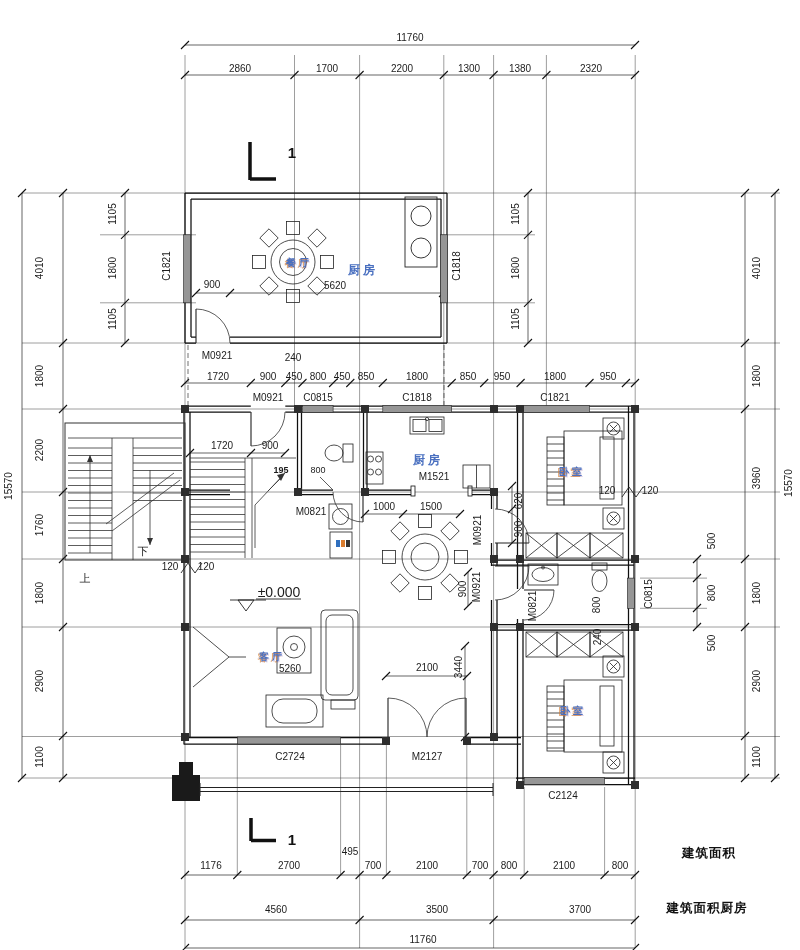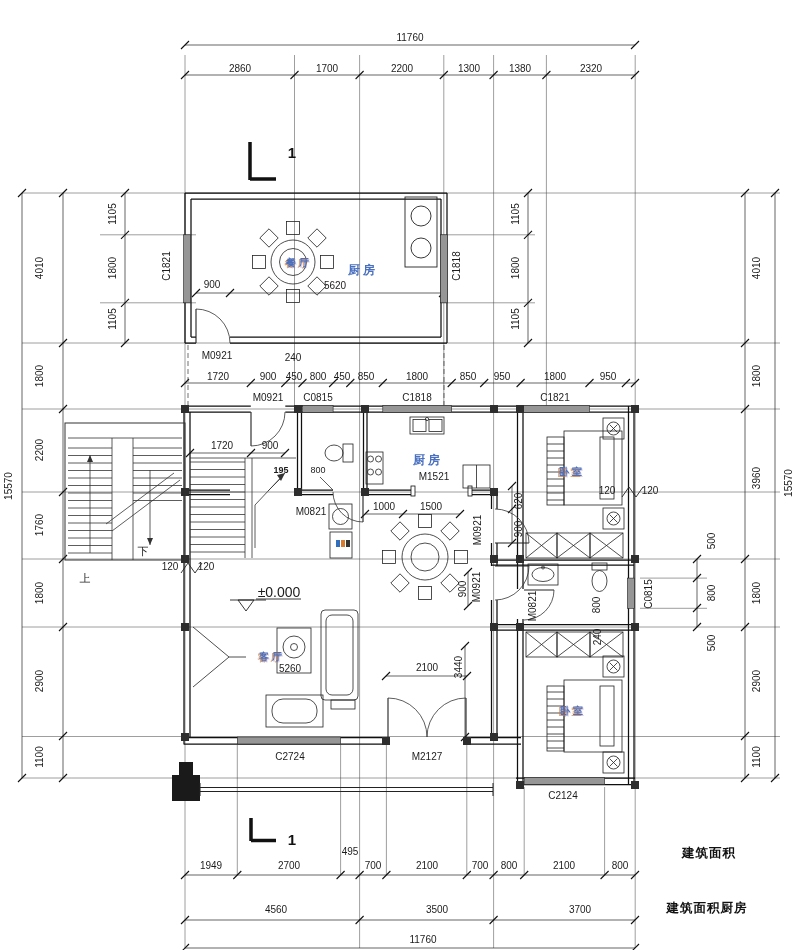--- a/index.html
+++ b/index.html
@@ -373,21 +373,21 @@
       <span class="lbl room wm" style="left: 572px; top: 472px; transform: translate(-50%, -50%);">卧室</span>
       <span class="lbl room wm" style="left: 573px; top: 711px; transform: translate(-50%, -50%);">卧室</span>
       <span class="lbl lvl" style="left: 279px; top: 592px; transform: translate(-50%, -50%);">±0.000</span>
       <span class="lbl room wm" style="left: 272px; top: 657px; transform: translate(-50%, -50%);">客厅</span>
       <span class="lbl" style="left: 290px; top: 669px; transform: translate(-50%, -50%);">5260</span>
       <span class="lbl" style="left: 427px; top: 668px; transform: translate(-50%, -50%);">2100</span>
       <span class="lbl" style="left: 459px; top: 667px; transform: translate(-50%, -50%) rotate(-90deg);">3440</span>
       <span class="lbl code" style="left: 290px; top: 757px; transform: translate(-50%, -50%);">C2724</span>
       <span class="lbl code" style="left: 427px; top: 757px; transform: translate(-50%, -50%);">M2127</span>
       <span class="lbl code" style="left: 563px; top: 796px; transform: translate(-50%, -50%);">C2124</span>
-      <span class="lbl" style="left: 211px; top: 866px; transform: translate(-50%, -50%);">1949</span>
+      <span class="lbl" style="left: 211px; top: 866px; transform: translate(-50%, -50%);">1176</span>
       <span class="lbl" style="left: 289px; top: 866px; transform: translate(-50%, -50%);">2700</span>
       <span class="lbl" style="left: 350px; top: 852px; transform: translate(-50%, -50%);">495</span>
       <span class="lbl" style="left: 373px; top: 866px; transform: translate(-50%, -50%);">700</span>
       <span class="lbl" style="left: 427px; top: 866px; transform: translate(-50%, -50%);">2100</span>
       <span class="lbl" style="left: 480px; top: 866px; transform: translate(-50%, -50%);">700</span>
       <span class="lbl" style="left: 509px; top: 866px; transform: translate(-50%, -50%);">800</span>
       <span class="lbl" style="left: 564px; top: 866px; transform: translate(-50%, -50%);">2100</span>
       <span class="lbl" style="left: 620px; top: 866px; transform: translate(-50%, -50%);">800</span>
       <span class="lbl mark" style="left: 292px; top: 839px; transform: translate(-50%, -50%);">1</span>
       <span class="lbl" style="left: 276px; top: 910px; transform: translate(-50%, -50%);">4560</span>

